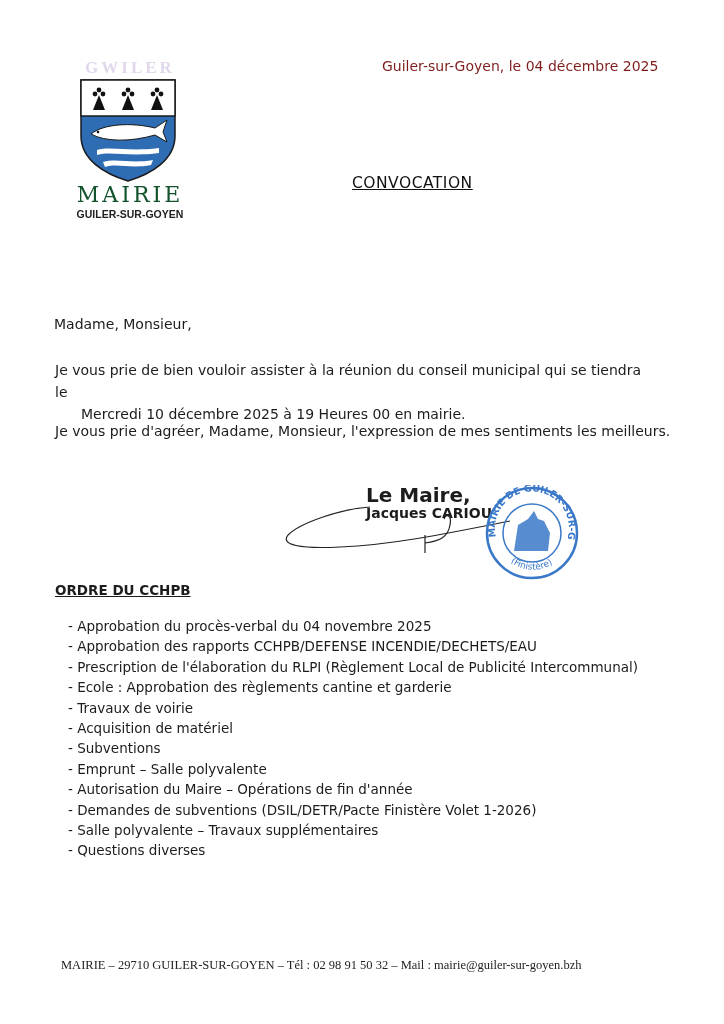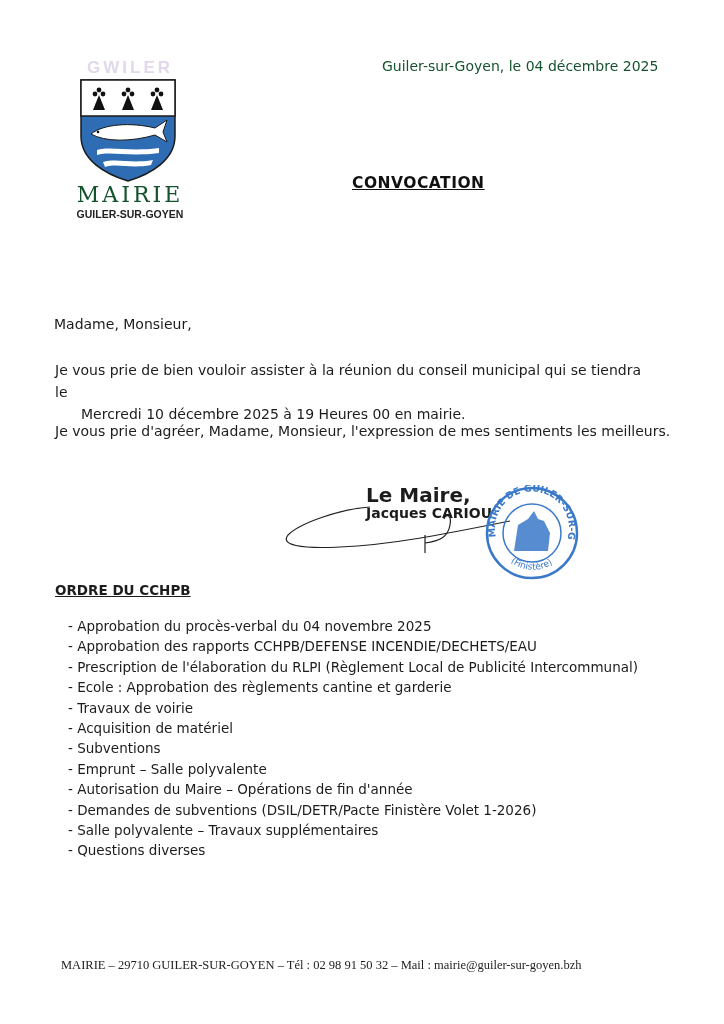--- a/index.html
+++ b/index.html
@@ -2,32 +2,32 @@
 <html><head>
 <meta charset="utf-8">
 <style>
   html, body { margin: 0; padding: 0; background: #ffffff; }
   body { width: 724px; height: 1024px; position: relative; overflow: hidden;
          font-family: "DejaVu Sans", sans-serif; color: #1c1c1c; }
   .page { position: absolute; left: 0; top: 0; width: 724px; height: 1024px; background: #fff; }
 
   .logo { position: absolute; left: 72px; top: 58px; width: 112px; }
   .logo-top { position: absolute; left: 8px; top: 0; width: 100px; text-align: center;
-              font-family: Liberation Sans, sans-serif; font-size: 17px; letter-spacing: 3px;
+              font-family: Liberation Serif, serif; font-size: 17px; letter-spacing: 3px;
               color: #e2d8ec; font-weight: bold; }
   .shield { position: absolute; left: 7px; top: 20px; }
   .logo-mairie { position: absolute; left: 4px; top: 124px; width: 108px; text-align: center;
                  font-family: "DejaVu Serif", serif; font-size: 22px; letter-spacing: 3px; color: #14532d; }
   .logo-town { position: absolute; left: 0; top: 150px; width: 116px; text-align: center;
                font-family: "Liberation Sans", sans-serif; font-size: 10.5px; font-weight: bold; color: #222; }
 
-  .date-line { position: absolute; left: 382px; top: 58px; font-size: 14px; color: #14532d; }
+  .date-line { position: absolute; left: 382px; top: 58px; font-size: 14px; color: #7f1d1d; }
 
   .title { position: absolute; left: 352px; top: 174px; font-size: 15.5px; text-decoration: underline;
-           font-weight: bold; letter-spacing: 0.5px; color: #111; }
+           font-weight: normal; letter-spacing: 0.5px; color: #111; }
 
   .salutation { position: absolute; left: 54px; top: 316px; font-size: 14px; }
   .para1 { position: absolute; left: 55px; top: 359px; width: 600px; font-size: 14px; line-height: 22px; }
   .para1 b { font-weight: normal; margin-left: 26px; }
   .para2 { position: absolute; left: 55px; top: 423px; font-size: 14px; }
 
   .sig-title { position: absolute; left: 366px; top: 483px; font-size: 20px; font-weight: bold; }
   .sig-name { position: absolute; left: 366px; top: 505px; font-size: 14px; font-weight: bold; }
   .signature { position: absolute; left: 280px; top: 495px; }
   .stamp { position: absolute; left: 482px; top: 485px; }

